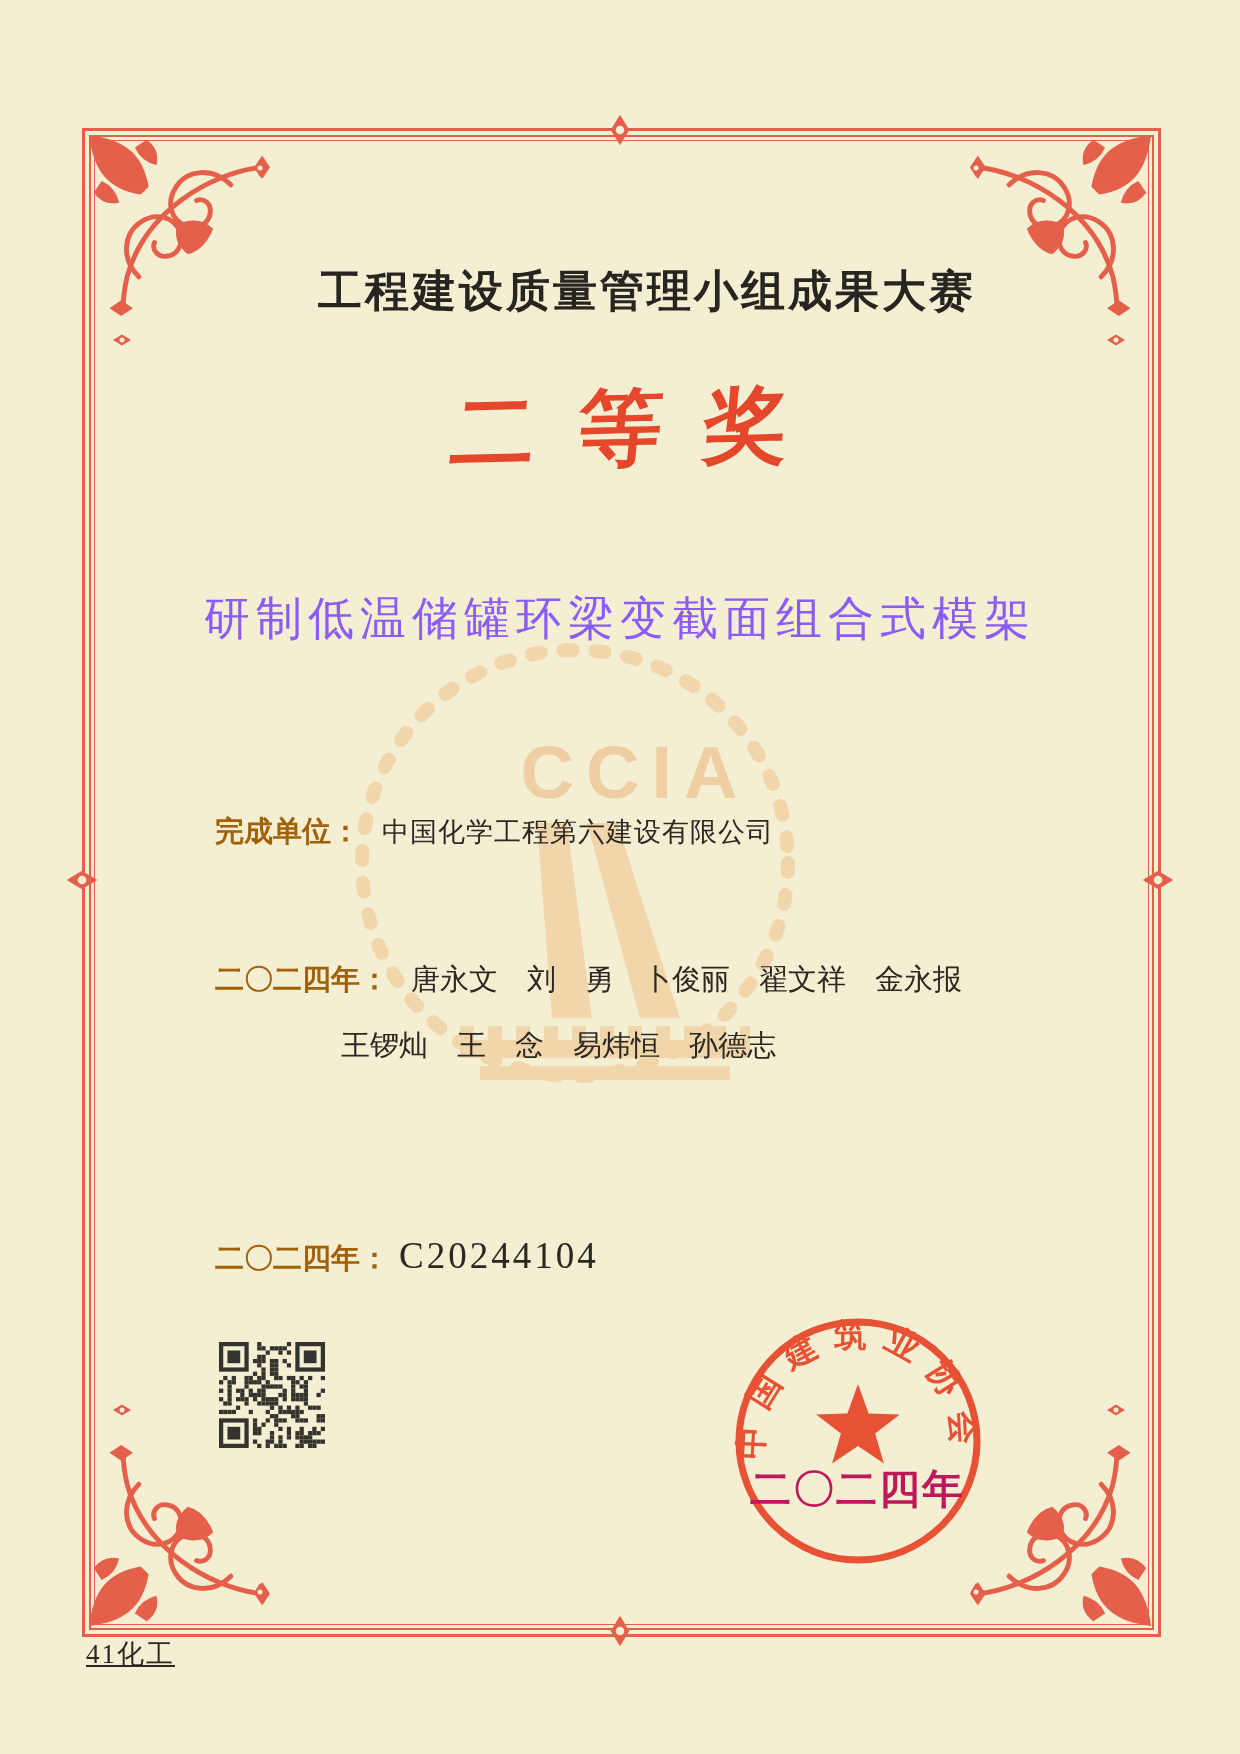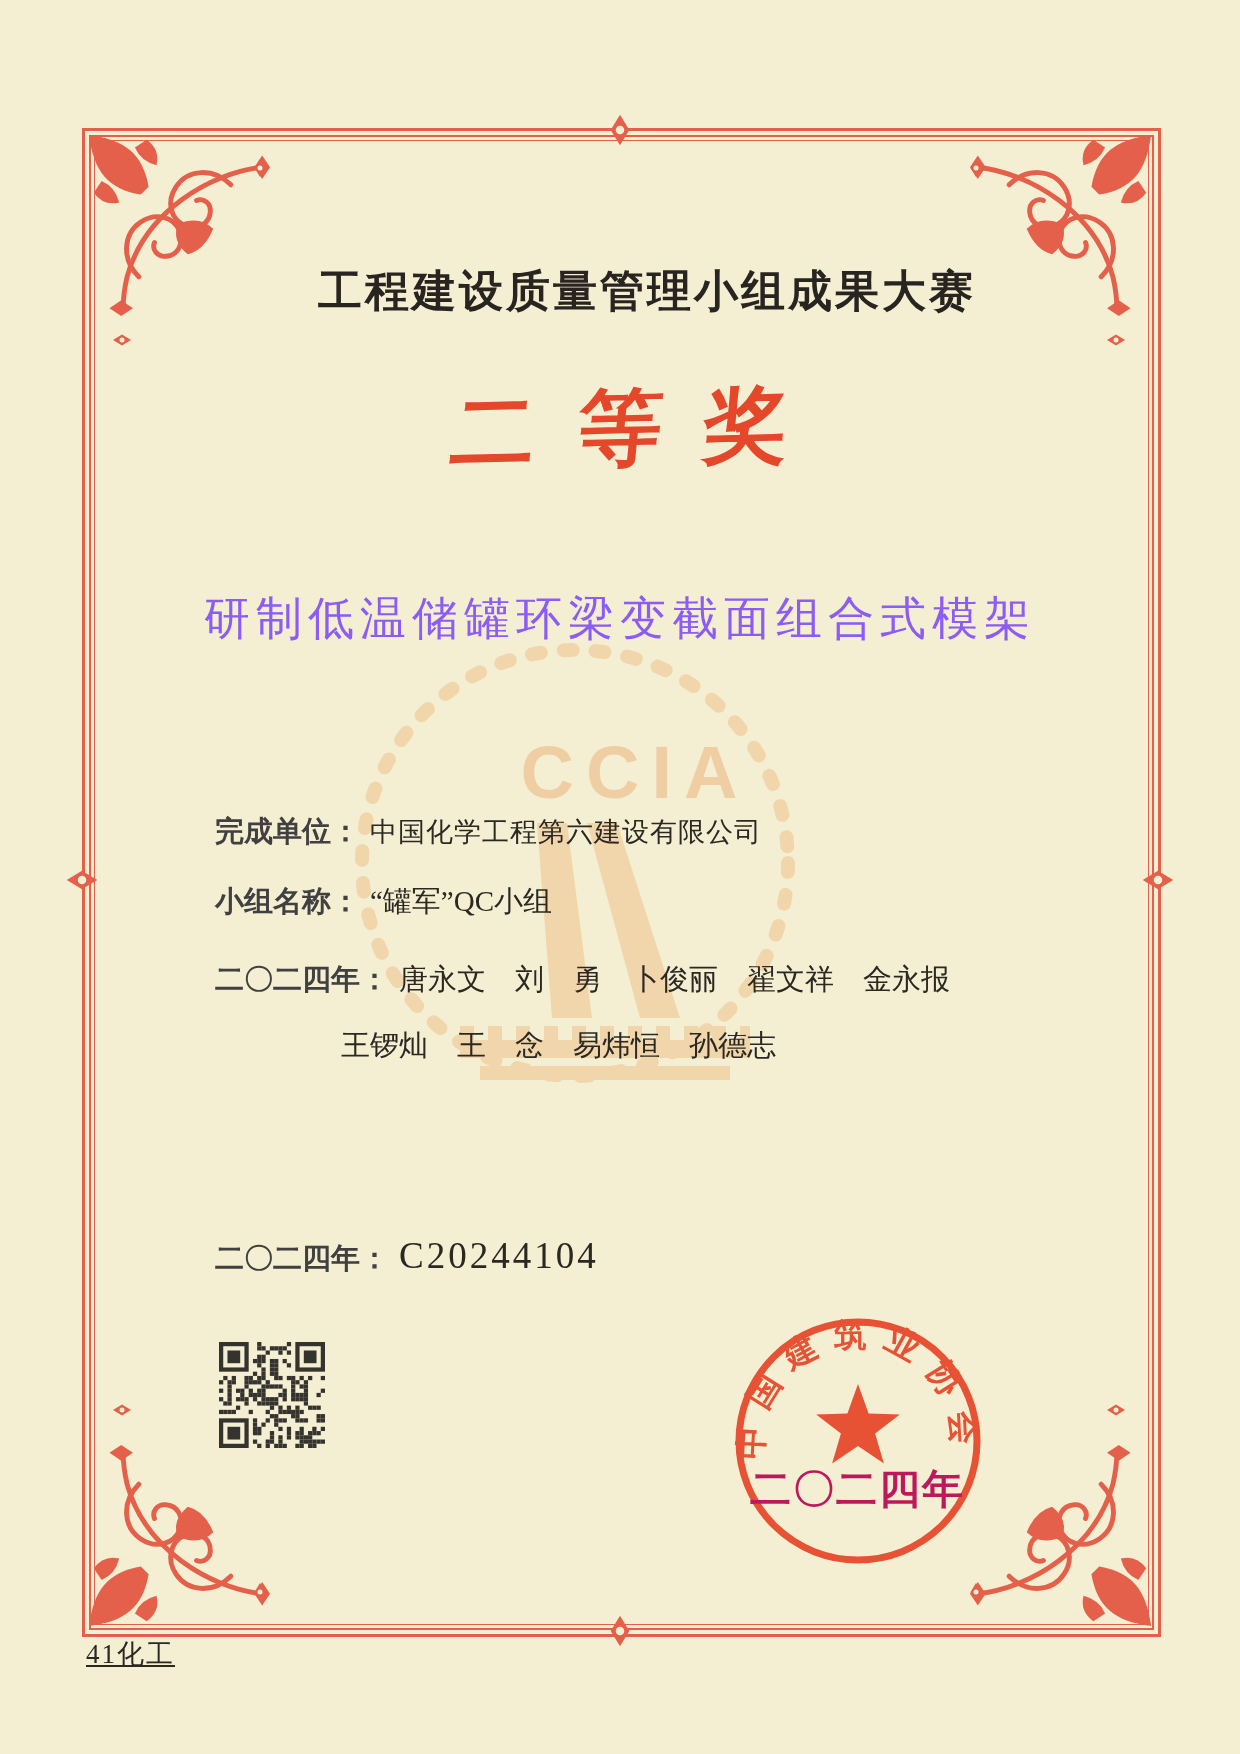--- a/index.html
+++ b/index.html
@@ -46,22 +46,22 @@
     font-family:"Liberation Sans","DejaVu Sans",sans-serif;
     font-weight:bold;font-size:44px;letter-spacing:3px;color:#282520;padding-left:27px;}
   .award{position:absolute;left:0;top:372px;width:100%;text-align:center;}
   .award span{display:inline-block;font-size:84px;font-weight:bold;
     letter-spacing:42px;padding-left:42px;
     transform:skewX(-7deg) rotate(-1.5deg);}
   .project{position:absolute;left:0;top:588px;width:100%;text-align:center;
     font-size:46px;letter-spacing:6px;color:#8b5cf6;}
 
   .row{position:absolute;left:215px;white-space:nowrap;}
-  .row .lab{font-size:29px;font-weight:bold;color:#404040;}
-  .row .val{font-size:29px;color:#2b2822;margin-left:10px;}
+  .row .lab{font-size:29px;font-weight:bold;color:#a16207;}
+  .row .val{font-size:29px;color:#2b2822;margin-left:22px;}
   .row .val.company{font-size:27px;letter-spacing:1px;}
   .r1{top:812px;}
   .r2{top:882px;}
   .r3{top:960px;}
   .r3b{top:1026px;left:341px;}
   .r3b .val{margin-left:0;}
   .cert{top:1234px;}
   .cert .num{font-size:37px;letter-spacing:3px;margin-left:10px;color:#2b2822;}
 
   .qr{position:absolute;left:219px;top:1342px;width:106px;height:106px;}
@@ -179,23 +179,20 @@
   <div class="comp-title">工程建设质量管理小组成果大赛</div>
 
   <div class="award">
     <span style="color:#e5472b">二等奖</span>
   </div>
 
   <div class="project">研制低温储罐环梁变截面组合式模架</div>
 
   <div class="row r1">
     <span class="lab">完成单位：</span><span class="val company">中国化学工程第六建设有限公司</span>
-  </div>
-  <div class="row r2">
-    <span class="lab">小组名称：</span><span class="val">“罐军”QC小组</span>
   </div>
   <div class="row r3">
     <span class="lab">二〇二四年：</span><span class="val">唐永文　刘　勇　卜俊丽　翟文祥　金永报</span>
   </div>
   <div class="row r3b">
     <span class="val">王锣灿　王　念　易炜恒　孙德志</span>
   </div>
 
   <div class="row cert">
     <span class="lab">二〇二四年：</span><span class="num">C20244104</span>

